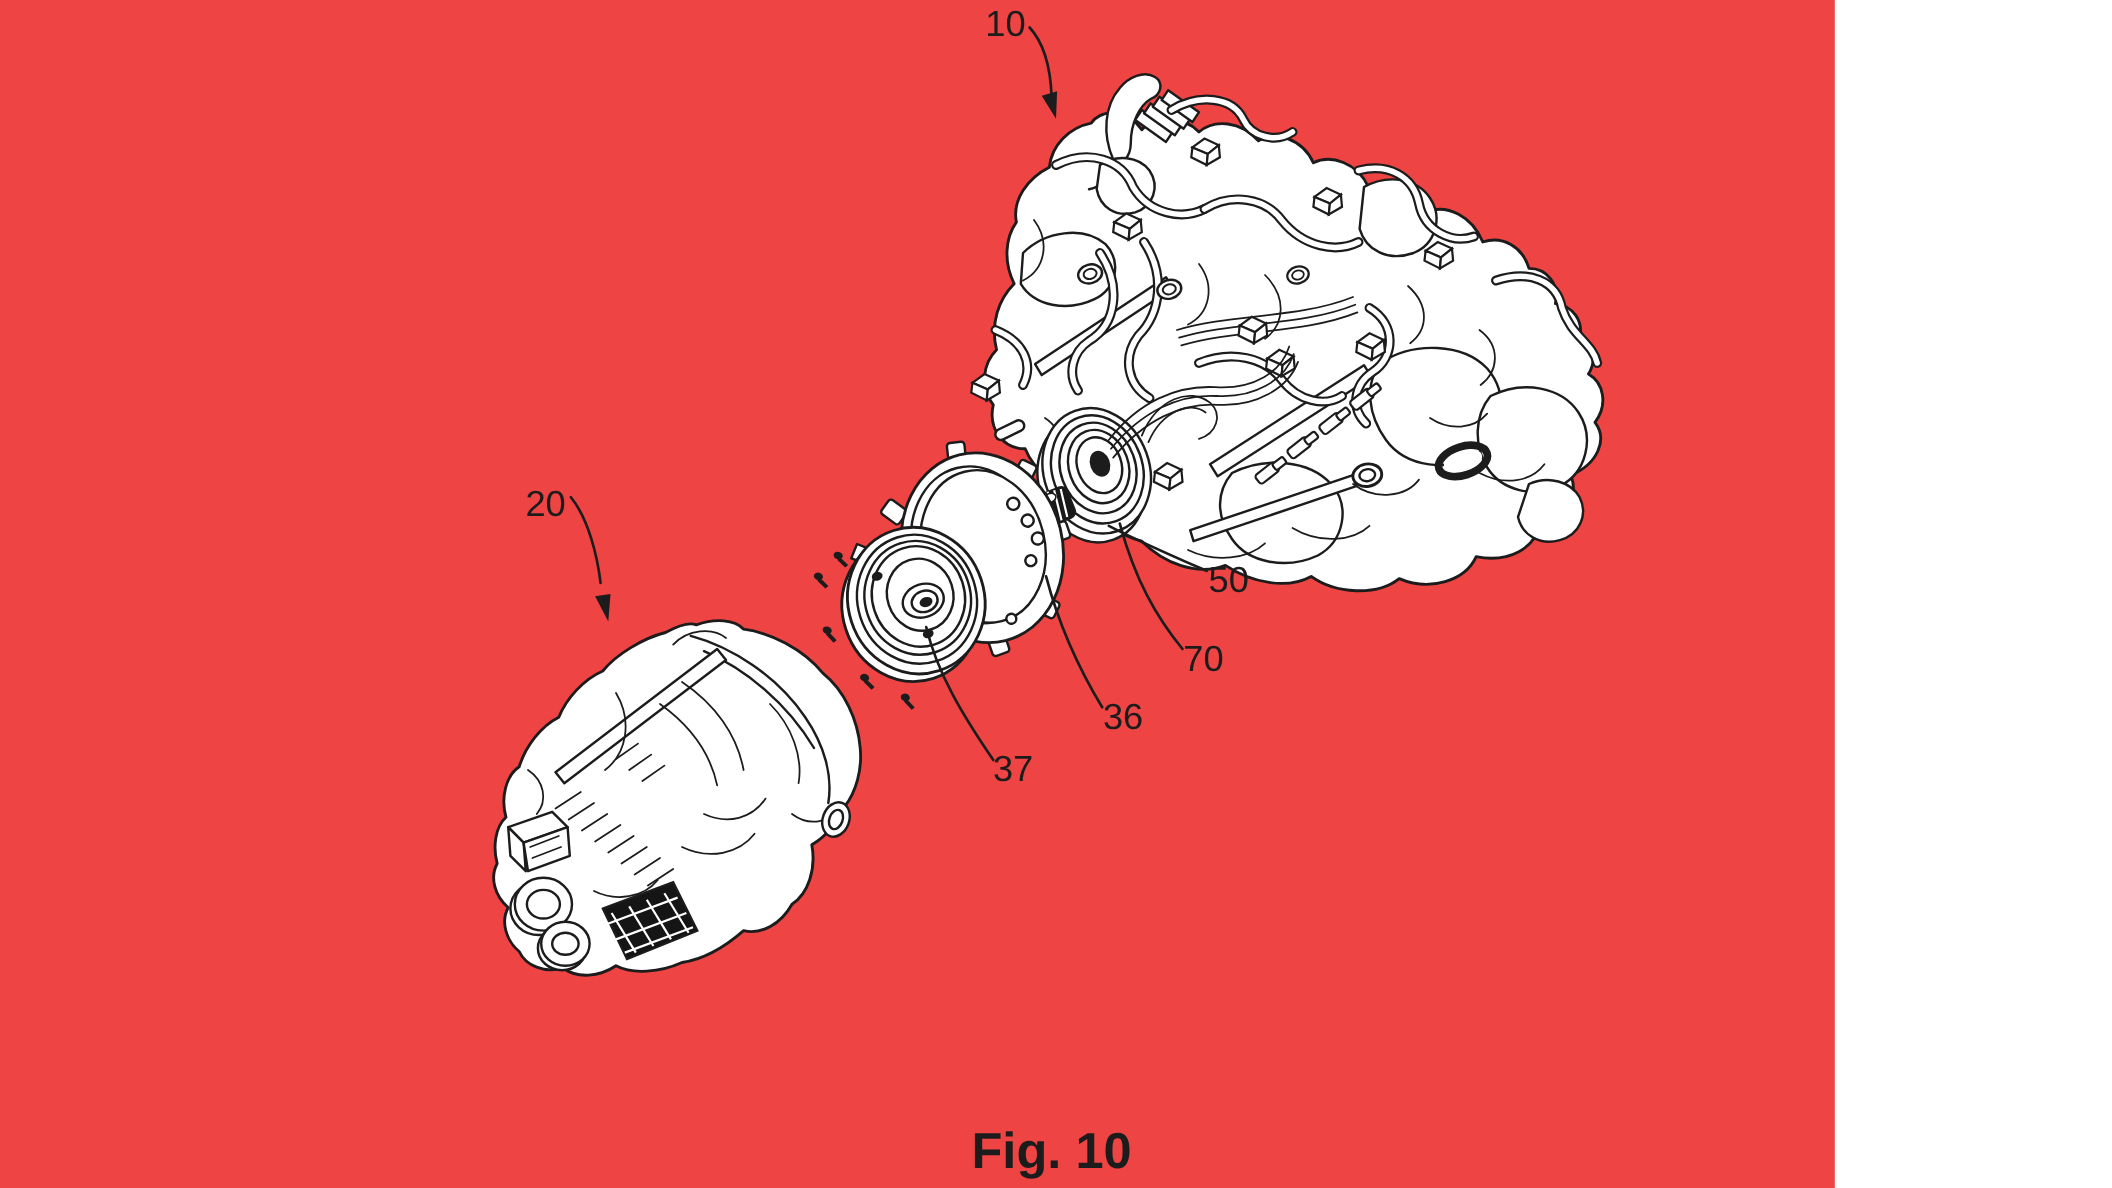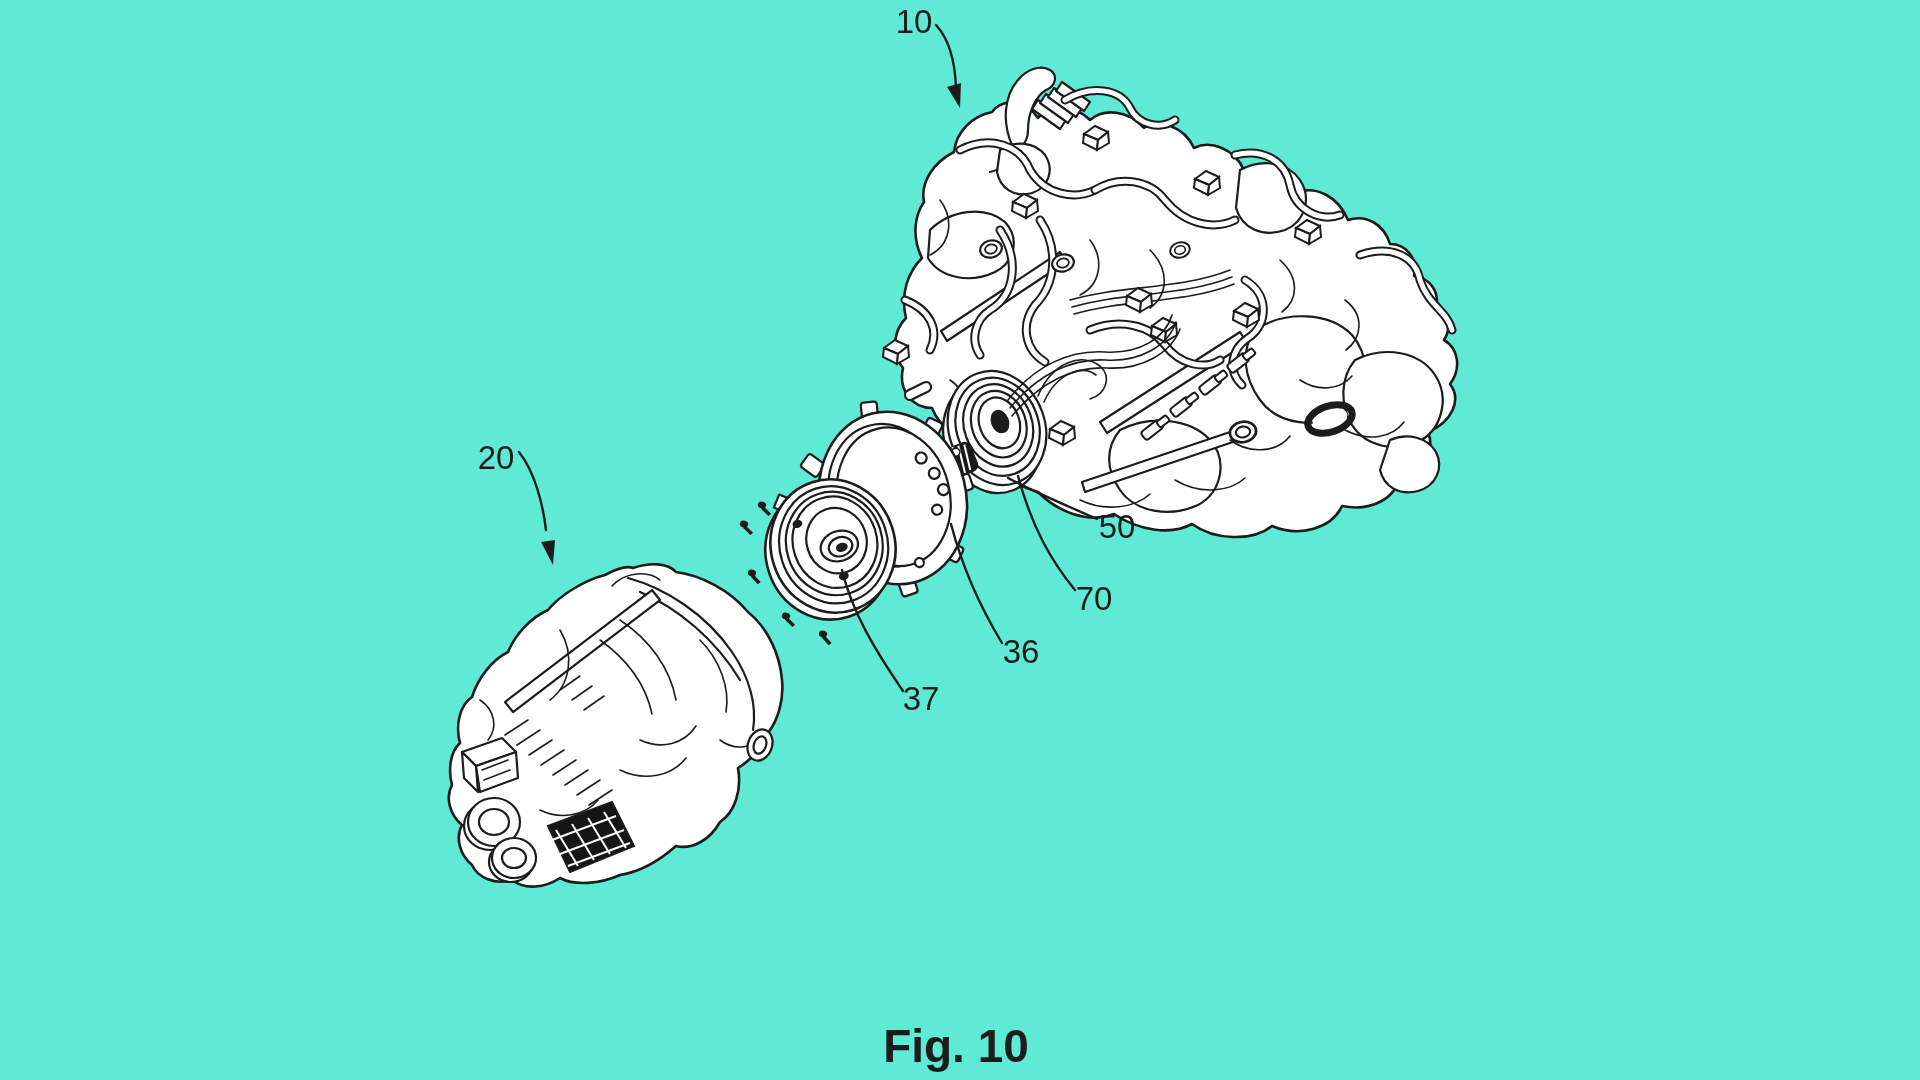--- a/index.html
+++ b/index.html
@@ -1,16 +1,16 @@
 <!DOCTYPE html>
 <html><head>
 <meta charset="utf-8">
 <style>
   html,body{margin:0;padding:0;background:#ffffff;}
-  .stage{position:relative;width:1920px;height:1080px;background:#5eead4;overflow:hidden;}
+  .stage{position:relative;width:1668px;height:1080px;background:#ef4444;overflow:hidden;}
   svg{display:block;}
   .ln  {fill:none;stroke:#1c1c1c;stroke-width:2.2;stroke-linecap:round;stroke-linejoin:round;}
   .thin{fill:none;stroke:#1c1c1c;stroke-width:1.6;stroke-linecap:round;}
   .fw  {fill:#ffffff;stroke:#1c1c1c;stroke-width:2.2;stroke-linejoin:round;}
   .fwk {fill:#ffffff;stroke:#1c1c1c;stroke-width:2.6;stroke-linejoin:round;}
   .fd  {fill:#1c1c1c;stroke:none;}
   .tube-b{fill:none;stroke:#1c1c1c;stroke-width:9;stroke-linecap:round;}
   .tube-w{fill:none;stroke:#ffffff;stroke-width:5;stroke-linecap:round;}
   .leader{fill:none;stroke:#1c1c1c;stroke-width:2.4;stroke-linecap:round;}
   .num{font-family:"Liberation Sans",sans-serif;font-size:33px;fill:#1c1c1c;text-anchor:middle;}

